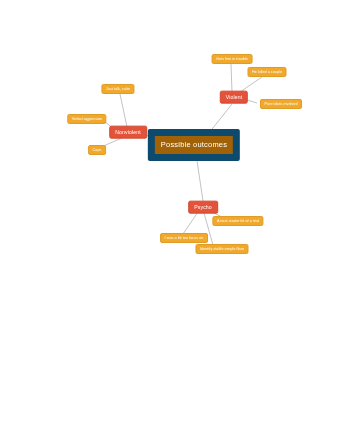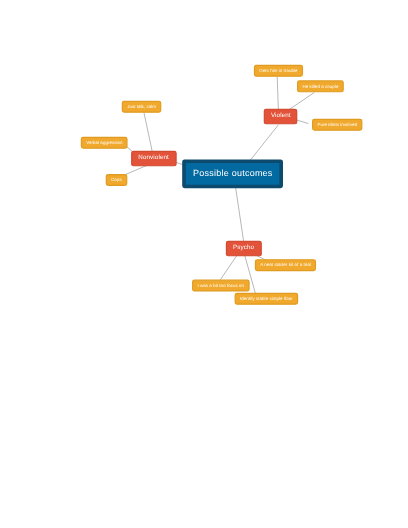--- a/index.html
+++ b/index.html
@@ -30,22 +30,22 @@
     position: absolute;
     transform: translate(-50%, -50%);
     white-space: nowrap;
     border-radius: 2px;
     box-sizing: border-box;
     line-height: 1.1;
     text-align: center;
     color: #ffffff;
   }
   .node-root {
-    background: #0369a1;
-    border: 3px solid #0c4a6e;
+    background: #a16207;
+    border: 7px solid #0c4a6e;
     font-size: 7.5px;
     padding: 5px 6px;
     letter-spacing: 0.2px;
   }
   .node-branch {
     background: #e2533a;
     border: 1px solid #d14a32;
     font-size: 5.2px;
     padding: 2.5px 5px;
     letter-spacing: 0.1px;

